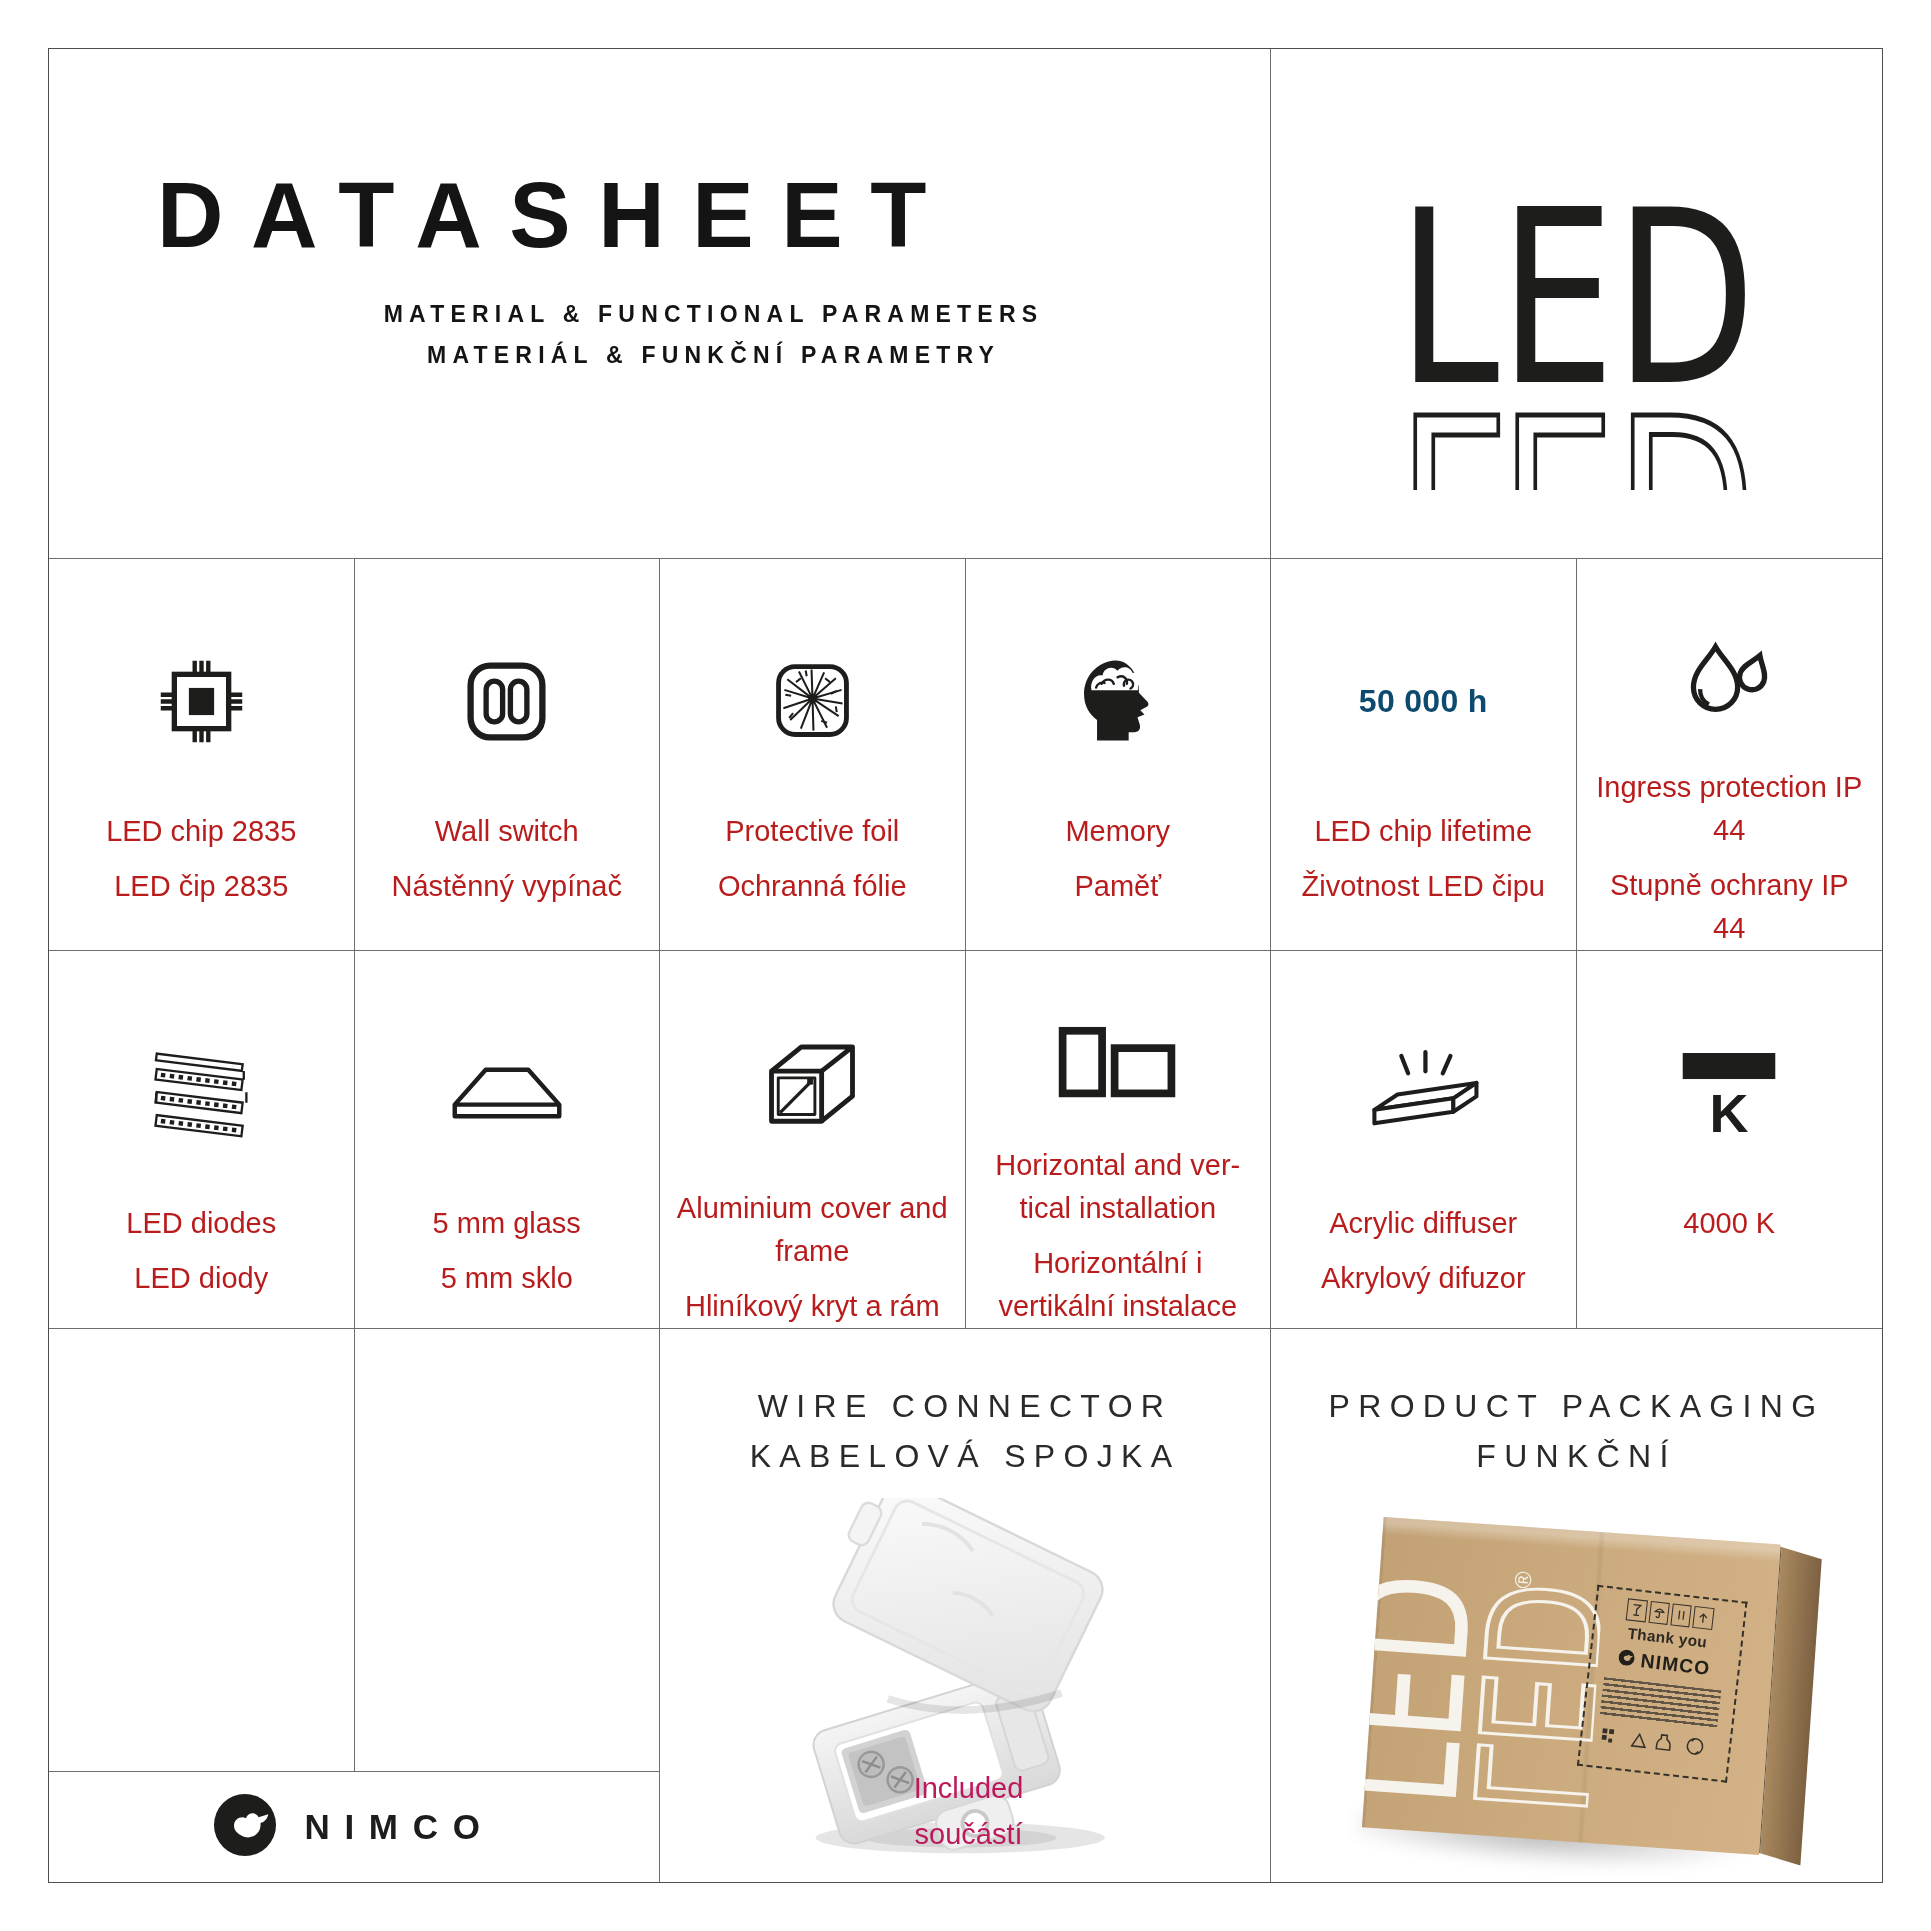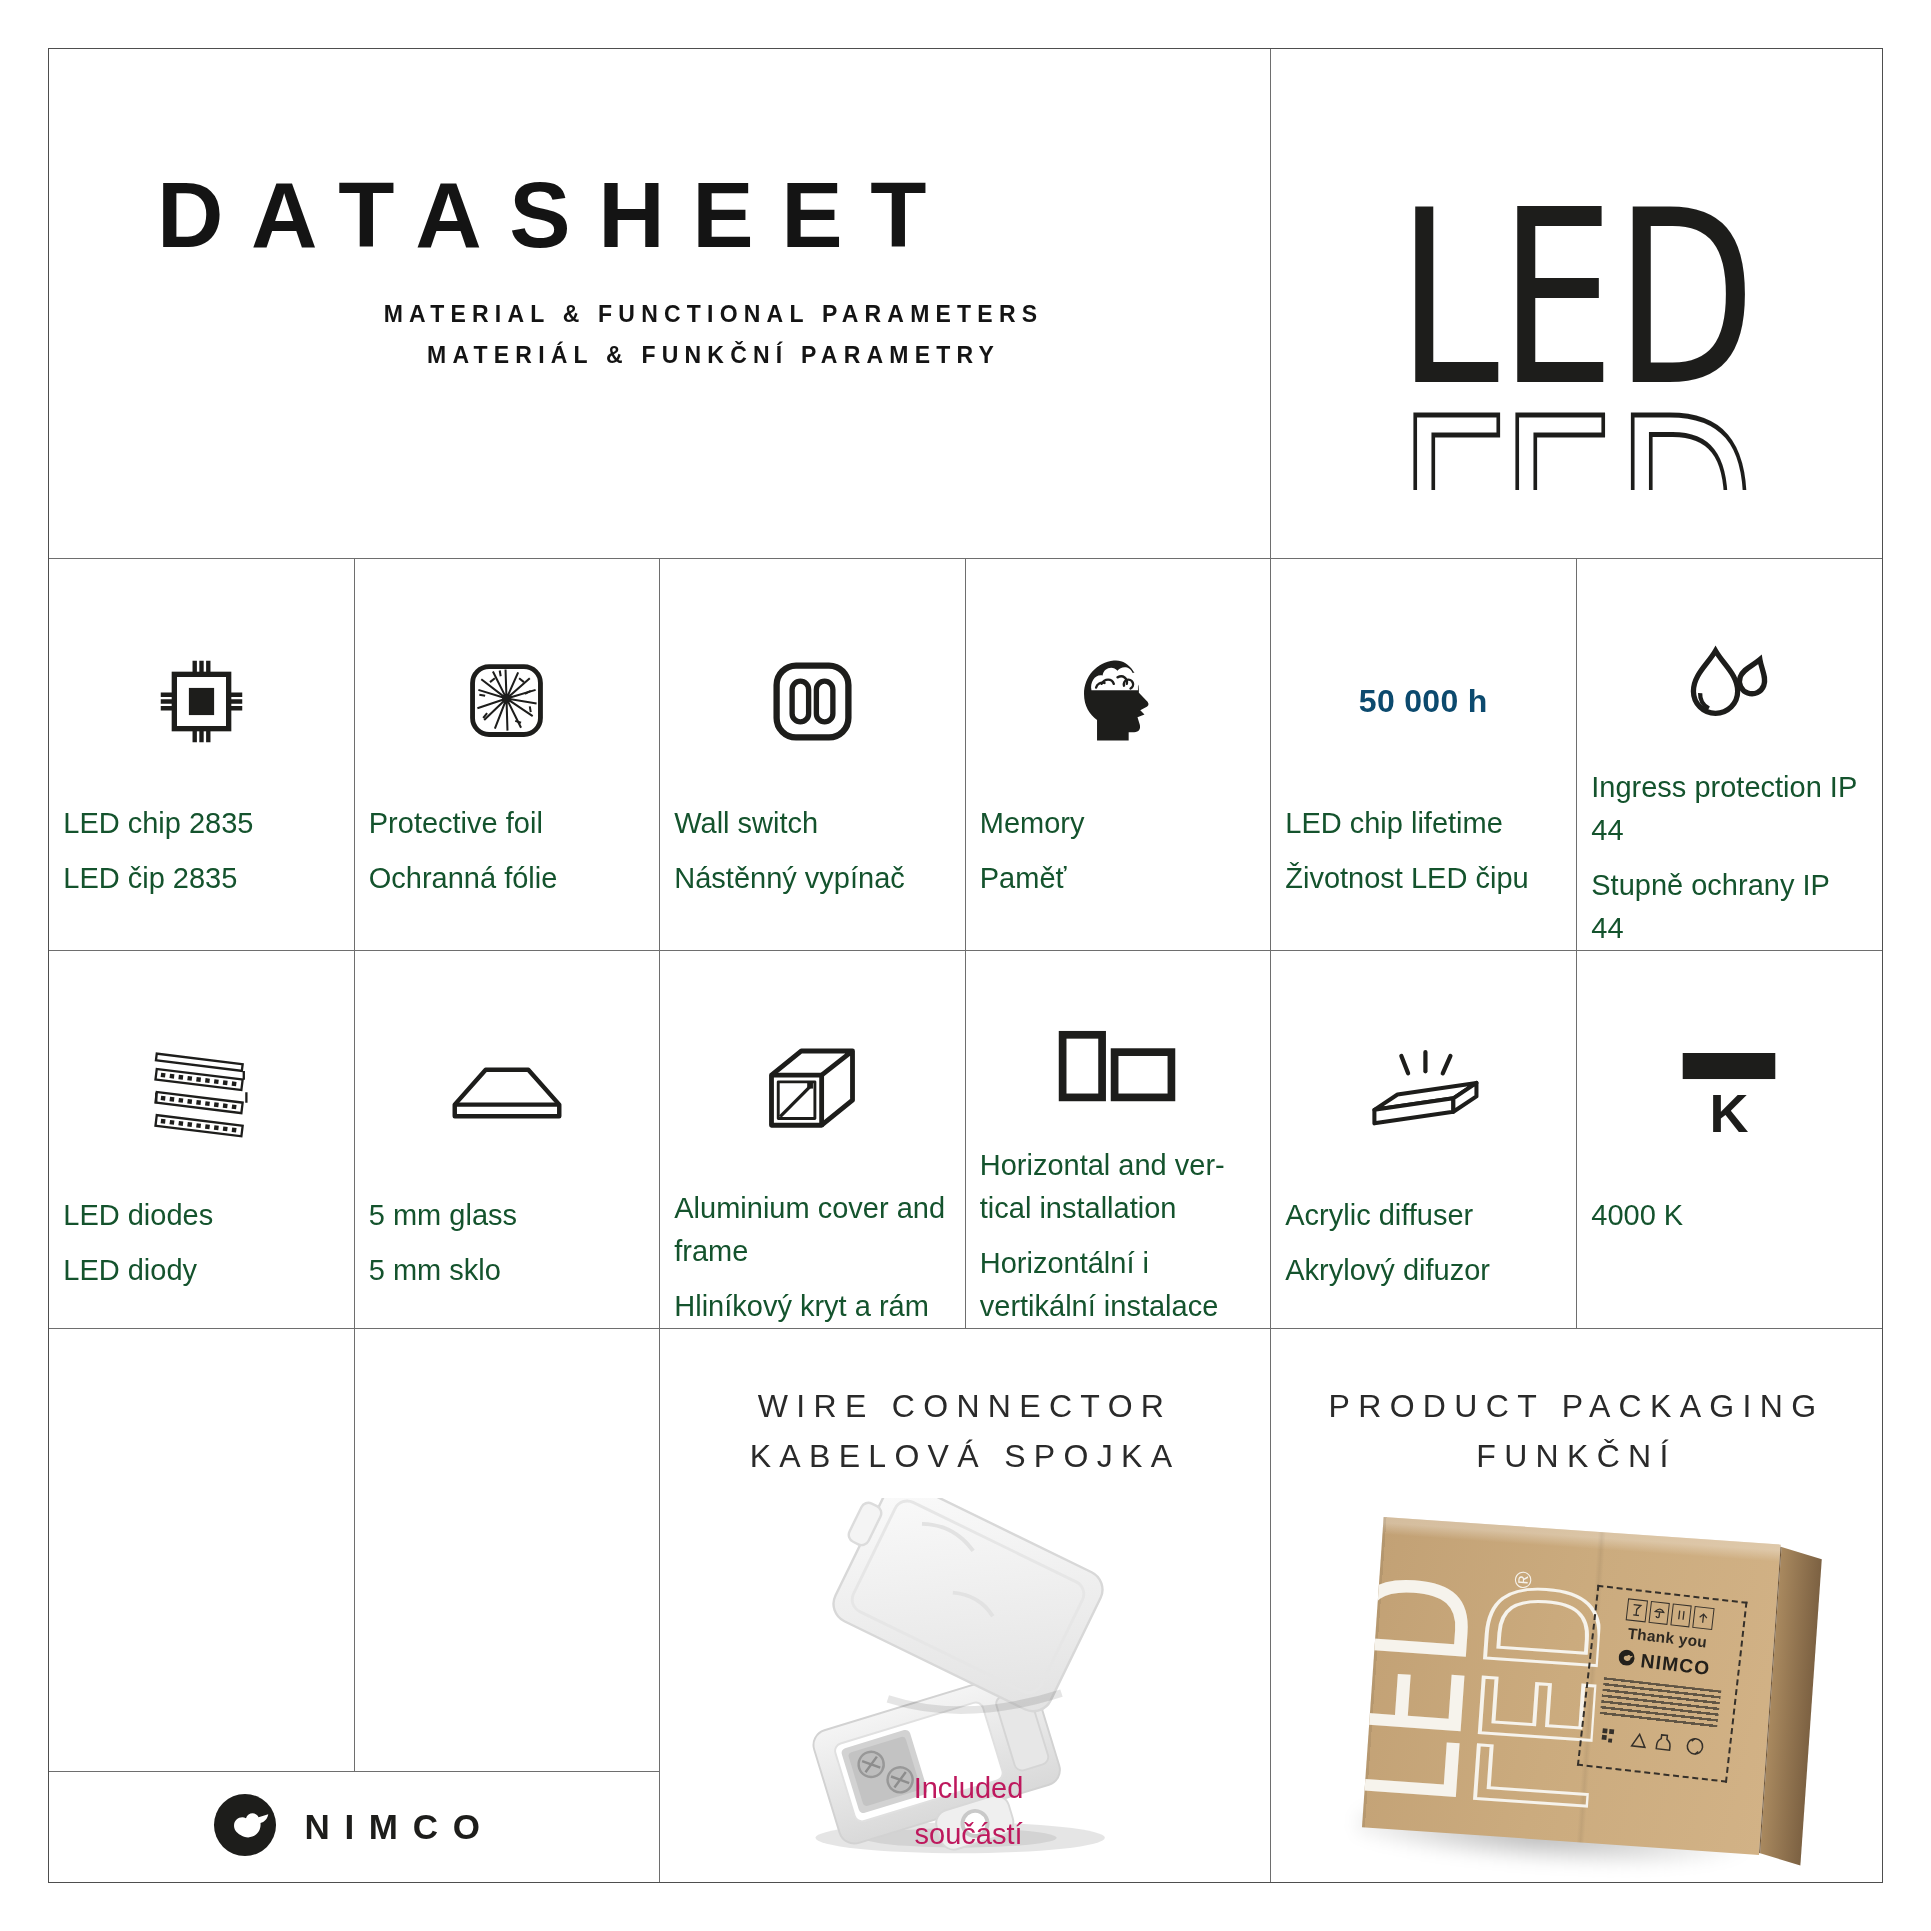--- a/index.html
+++ b/index.html
@@ -14,21 +14,21 @@
   .h-left{grid-area:1/1/2/5;padding:114px 0 16px 108px;}
   .title{font-size:92px;font-weight:700;letter-spacing:.30em;color:#141414;white-space:nowrap;}
   .subs{margin-top:33px;}
   .sub{font-size:23px;font-weight:700;letter-spacing:.27em;color:#141414;margin-top:13.5px;white-space:nowrap;text-align:center;}
   .h-right{grid-area:1/5/2/7;display:flex;align-items:center;justify-content:center;}
   .h-right svg{margin-top:81px;}
 
   
   .cell{display:flex;flex-direction:column;align-items:center;}
   .icon-wrap{height:145px;margin-top:70px;display:flex;align-items:center;justify-content:center;}
-  .labels{margin-top:28px;text-align:left;font-size:29px;line-height:43px;color:#14532d;width:276px;}
+  .labels{margin-top:36px;text-align:center;font-size:29px;line-height:43px;color:#b91c1c;width:276px;}
   .lbl-cz{margin-top:11.6px;}
   .big-val{font-size:32px;font-weight:900;color:#0c4a6e;letter-spacing:.01em;}
 
   
   .empty1{grid-area:4/1/5/2;}
   .empty2{grid-area:4/2/5/3;}
   .nimco-cell{grid-area:5/1/6/3;display:flex;align-items:center;justify-content:center;gap:27px;}
   .nimco-text{font-size:35px;font-weight:800;letter-spacing:.42em;color:#1d1d1b;}
   .section{display:flex;flex-direction:column;align-items:center;padding-top:52px;position:relative;}
   .wire{grid-area:4/3/6/5;}
@@ -102,46 +102,46 @@
     </div>
     <div class="labels">
       <div>LED chip 2835</div>
       <div class="lbl-cz">LED čip 2835</div>
     </div>
   </div>
 
   <div class="cell bdr bdb">
     <div class="icon-wrap">
       <svg width="97" height="97" viewBox="0 0 100 100" fill="none" stroke="#1d1d1b">
+        <rect x="13" y="13" width="74" height="74" rx="20" stroke-width="6.5"></rect>
+        <rect x="29" y="29" width="17" height="42" rx="8.5" stroke-width="5.5"></rect>
+        <rect x="54" y="29" width="17" height="42" rx="8.5" stroke-width="5.5"></rect>
+      </svg>
+    </div>
+    <div class="labels">
+      <div>Wall switch</div>
+      <div class="lbl-cz">Nástěnný vypínač</div>
+    </div>
+  </div>
+
+  <div class="cell bdr bdb">
+    <div class="icon-wrap">
+      <svg width="97" height="97" viewBox="0 0 100 100" fill="none" stroke="#1d1d1b">
         <rect x="15" y="14" width="70" height="70" rx="17" stroke-width="5"></rect>
         <g stroke-width="2.1">
           <path d="M50,47 L24,27 M50,47 L36,19 M50,47 L49,17 M50,47 L62,20 M50,47 L74,26 M50,47 L80,38"></path>
           <path d="M50,47 L81,52 M50,47 L77,65 M50,47 L65,77 M50,47 L51,80 M50,47 L38,78 M50,47 L27,69 M50,47 L20,57 M50,47 L21,38"></path>
           <path d="M33,30 l5,-4 M63,26 l5,4 M74,55 l1,6 M59,70 l6,2 M30,62 l-4,5 M28,44 l-6,-1 M44,24 l-1,-6 M69,42 l6,-3"></path>
         </g>
         <circle cx="50" cy="47" r="4.5" fill="#1d1d1b" stroke="none"></circle>
       </svg>
     </div>
     <div class="labels">
       <div>Protective foil</div>
       <div class="lbl-cz">Ochranná fólie</div>
-    </div>
-  </div>
-
-  <div class="cell bdr bdb">
-    <div class="icon-wrap">
-      <svg width="97" height="97" viewBox="0 0 100 100" fill="none" stroke="#1d1d1b">
-        <rect x="13" y="13" width="74" height="74" rx="20" stroke-width="6.5"></rect>
-        <rect x="29" y="29" width="17" height="42" rx="8.5" stroke-width="5.5"></rect>
-        <rect x="54" y="29" width="17" height="42" rx="8.5" stroke-width="5.5"></rect>
-      </svg>
-    </div>
-    <div class="labels">
-      <div>Wall switch</div>
-      <div class="lbl-cz">Nástěnný vypínač</div>
     </div>
   </div>
 
   <div class="cell bdr bdb">
     <div class="icon-wrap">
       <svg width="93" height="93" viewBox="0 0 100 100">
         <path fill="#1d1d1b" d="M46,6 C28,8 14,23 14,42 C14,55 20,64 28,70 L28,92 L62,92 L62,83 L68,83
                  C73,83 75,79.5 74,75 L71.5,67 L79,64 L74.5,59.5 L81,56 C84,54.5 84,52 81.5,49.5
                  L73,40.5 C74,22 62,4 46,6 Z"></path>
         <path fill="#ffffff" d="M22,38 C20,28 27,20 34,22 C35,14 45,11 50,17 C54,11 64,12 66,19

